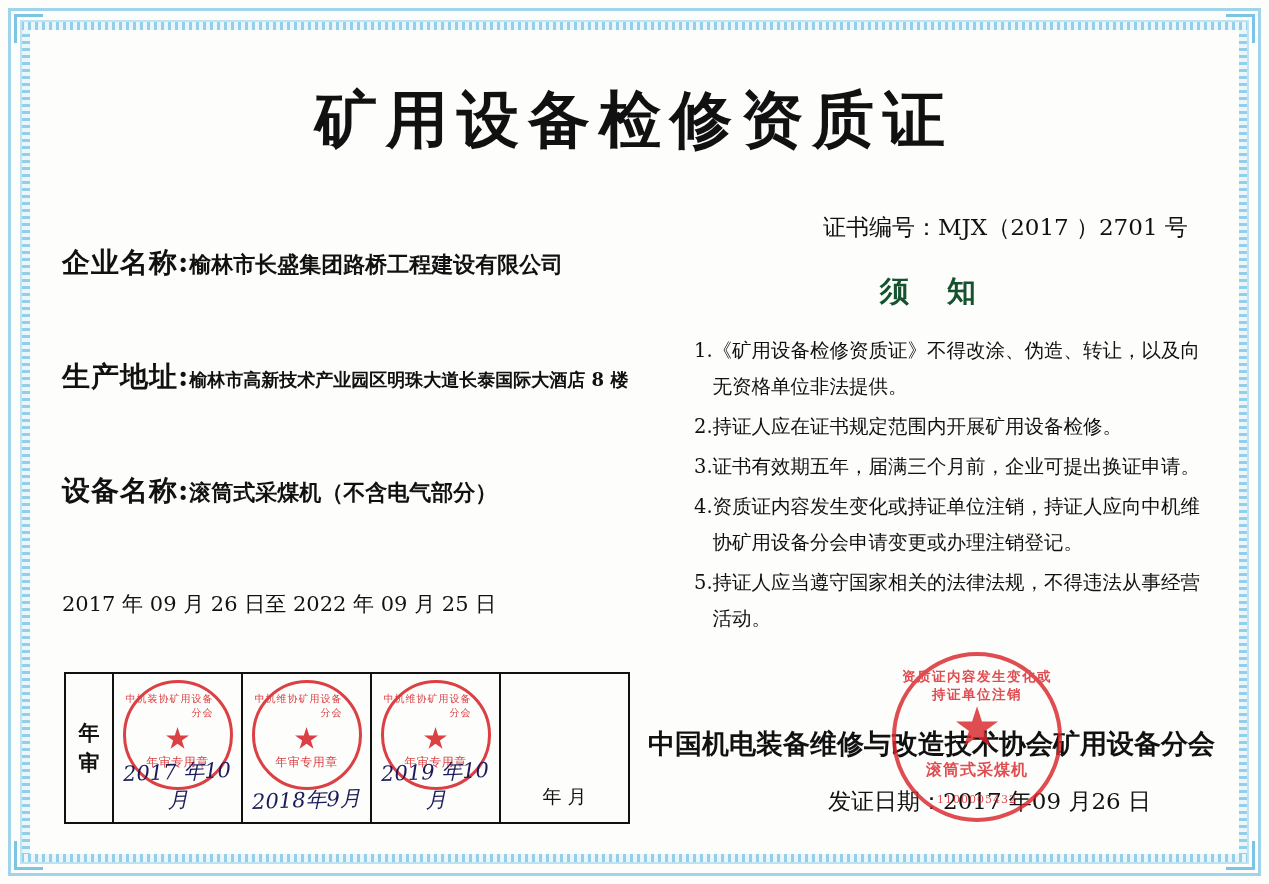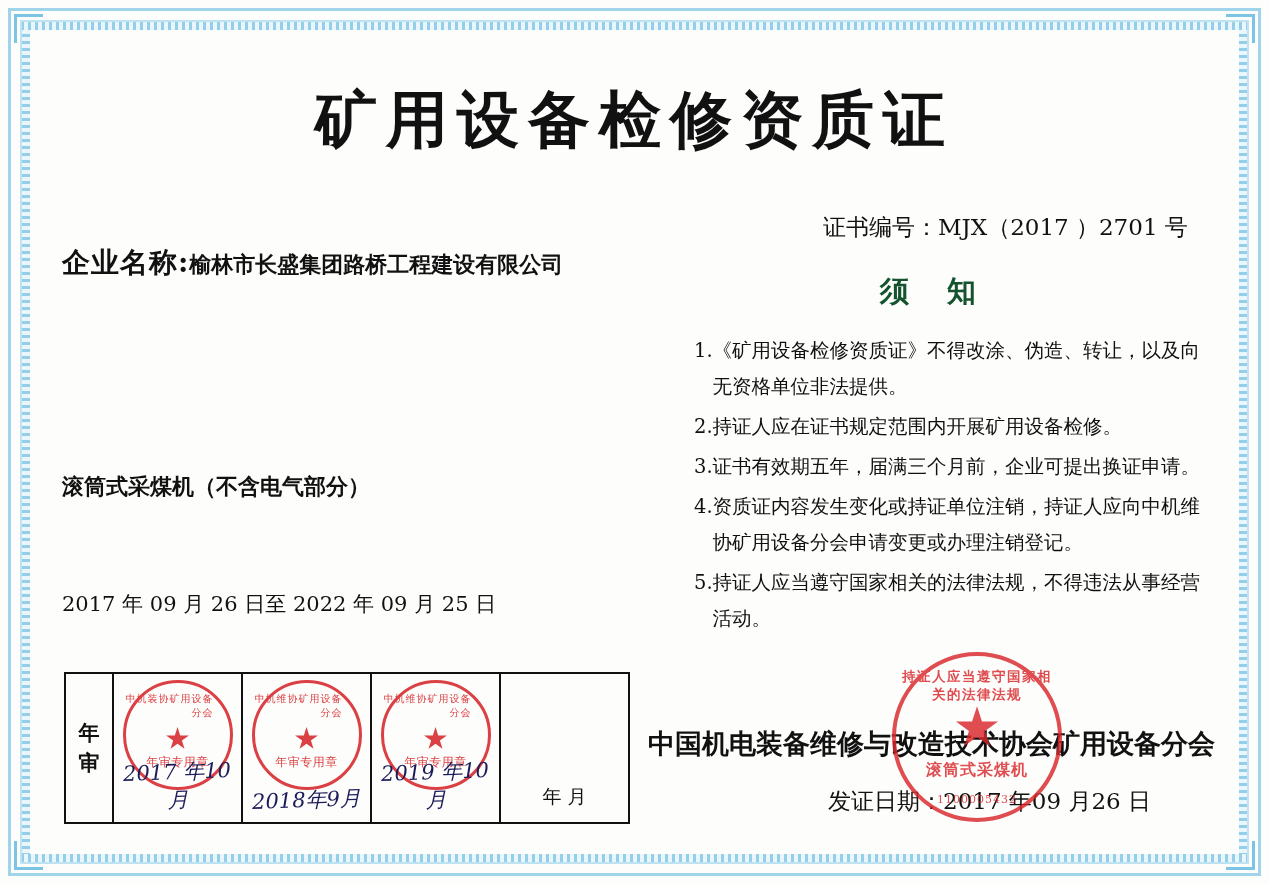--- a/index.html
+++ b/index.html
@@ -299,22 +299,27 @@
 
   <div class="title">矿用设备检修资质证</div>
 
   <div class="cert-no">证书编号：MJX（2017 ）2701 号</div>
 
   <div class="field" id="field-company">
     <span class="flabel">企业名称:</span>
     <span class="fvalue">榆林市长盛集团路桥工程建设有限公司</span>
   </div>
 
+  <div class="field small" id="field-address">
+    <span class="flabel">生产地址:</span>
+    <span class="fvalue">榆林市高新技术产业园区明珠大道长泰国际大酒店 8 楼</span>
+  </div>
 
   <div class="field" id="field-device">
+    <span class="flabel">设备名称:</span>
     <span class="fvalue">滚筒式采煤机（不含电气部分）</span>
   </div>
 
   <div class="field plain" id="field-valid">
     <span class="fvalue">2017 年 09 月 26 日至 2022 年 09 月 25 日</span>
   </div>
 
   <div class="notice-title">须 知</div>
   <div class="notice-list">
     <div class="notice-item">
@@ -377,19 +382,19 @@
         <div class="date-line">年    月</div>
       </div>
 
     </div>
   </div>
 
   <div class="issuer">中国机电装备维修与改造技术协会矿用设备分会</div>
   <div class="issue-date">发证日期：2017 年09 月26 日</div>
 
   <div class="big-stamp">
-    <div class="arc">持证人应当遵守国家相关的法律法规</div>
+    <div class="arc">资质证内容发生变化或持证单位注销</div>
     <div class="star">★</div>
     <div class="line2">滚筒式采煤机</div>
     <div class="code">1100005432</div>
   </div>
 
 </div>
 
 </body></html>

